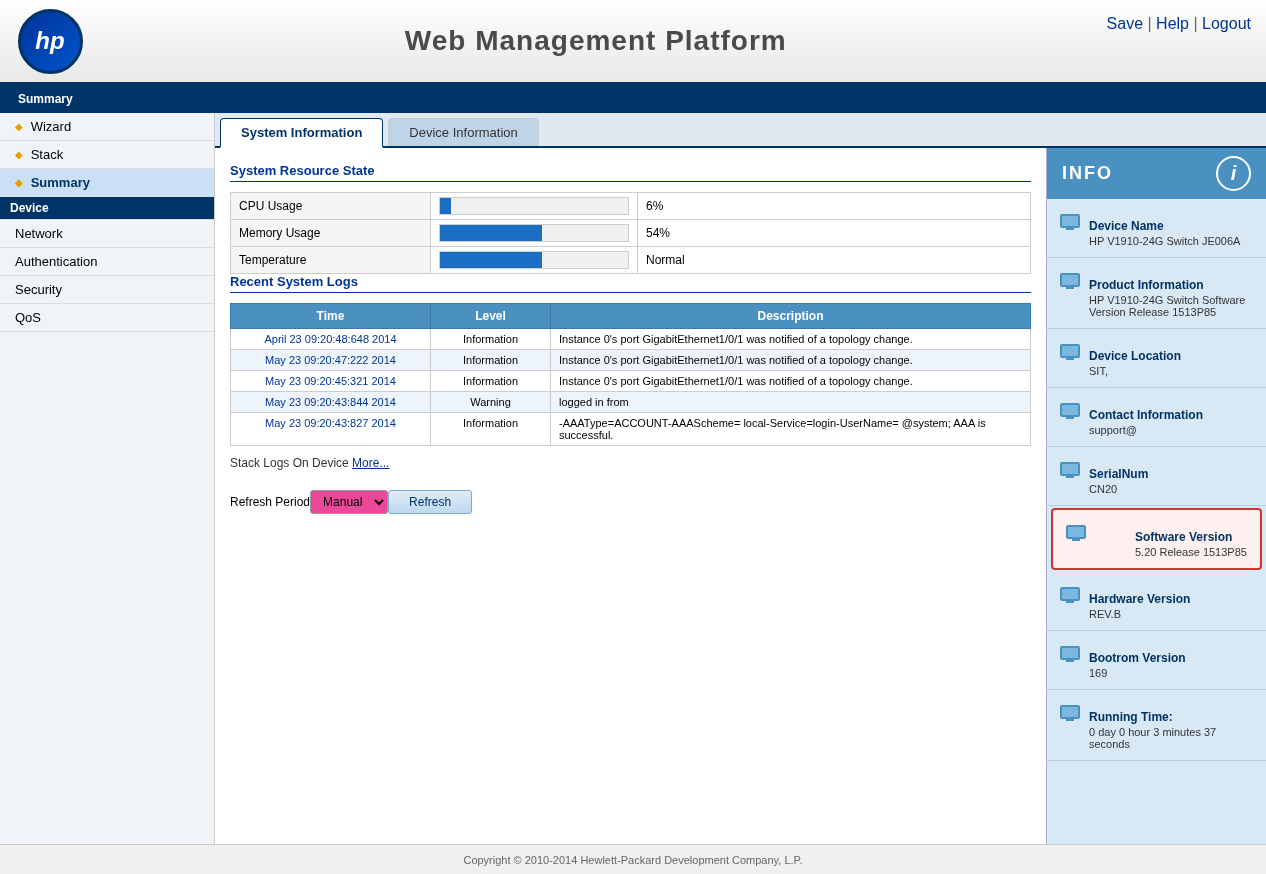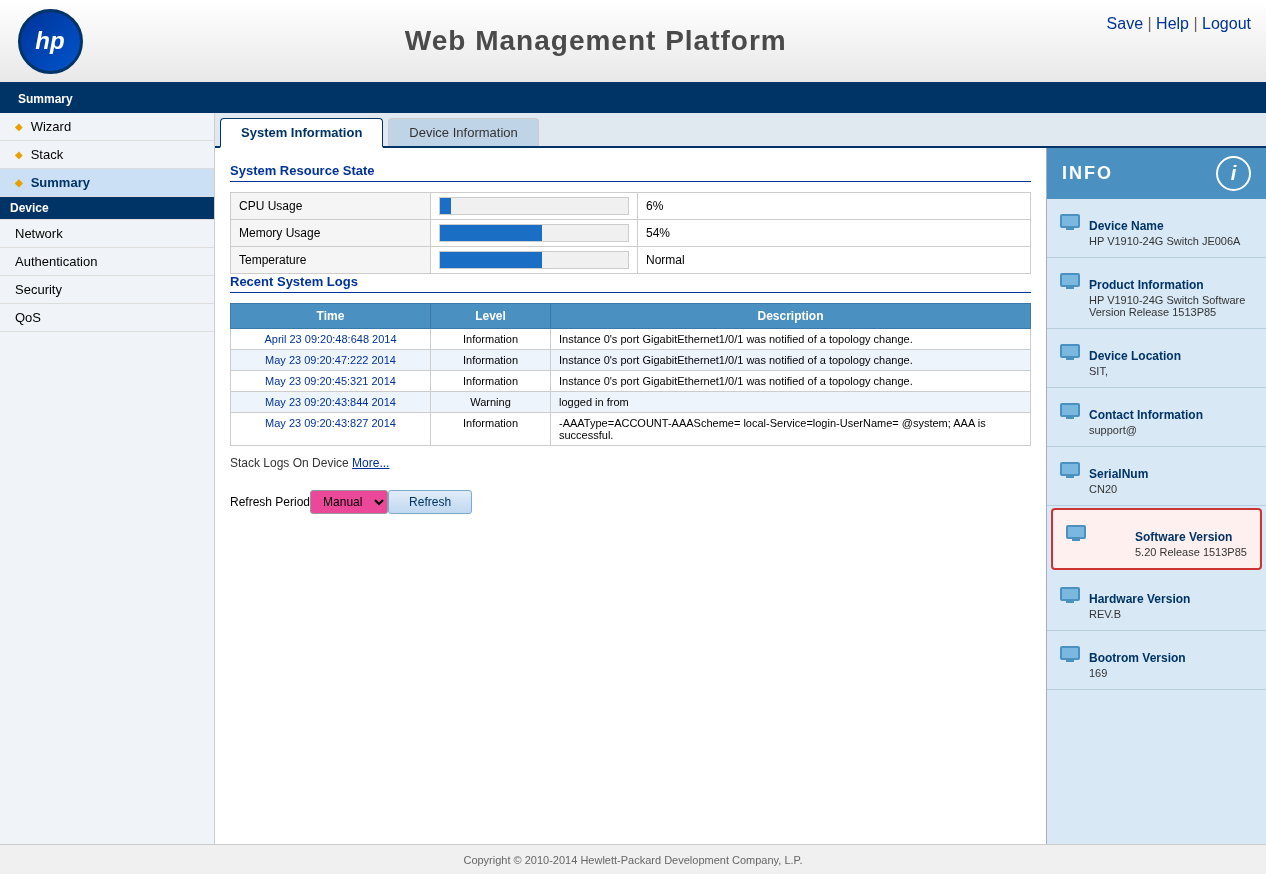--- a/index.html
+++ b/index.html
@@ -353,20 +353,33 @@
           <rect x="1" y="3" width="20" height="14" rx="2" fill="#4a90c0"></rect>
           <rect x="3" y="5" width="16" height="10" fill="#7ab8e0"></rect>
           <rect x="7" y="17" width="8" height="2" fill="#4a90c0"></rect>
         </svg>
       </div>
       <div class="info-item-content">
         <div class="info-item-label">Bootrom Version</div>
         <div class="info-item-value">169</div>
       </div>
     </div>
+            <div class="info-item">
+      <div class="info-item-icon">
+        <svg width="22" height="22" viewBox="0 0 22 22">
+          <rect x="1" y="3" width="20" height="14" rx="2" fill="#4a90c0"></rect>
+          <rect x="3" y="5" width="16" height="10" fill="#7ab8e0"></rect>
+          <rect x="7" y="17" width="8" height="2" fill="#4a90c0"></rect>
+        </svg>
+      </div>
+      <div class="info-item-content">
+        <div class="info-item-label">Running Time:</div>
+        <div class="info-item-value">0 day 0 hour 3 minutes 37 seconds</div>
+      </div>
+    </div>
           </div>
       </div>
 
     </div>
   </div>
 </div>
 
 <div class="footer">
   <span>Copyright © 2010-2014 Hewlett-Packard Development Company, L.P.</span>
 </div>

